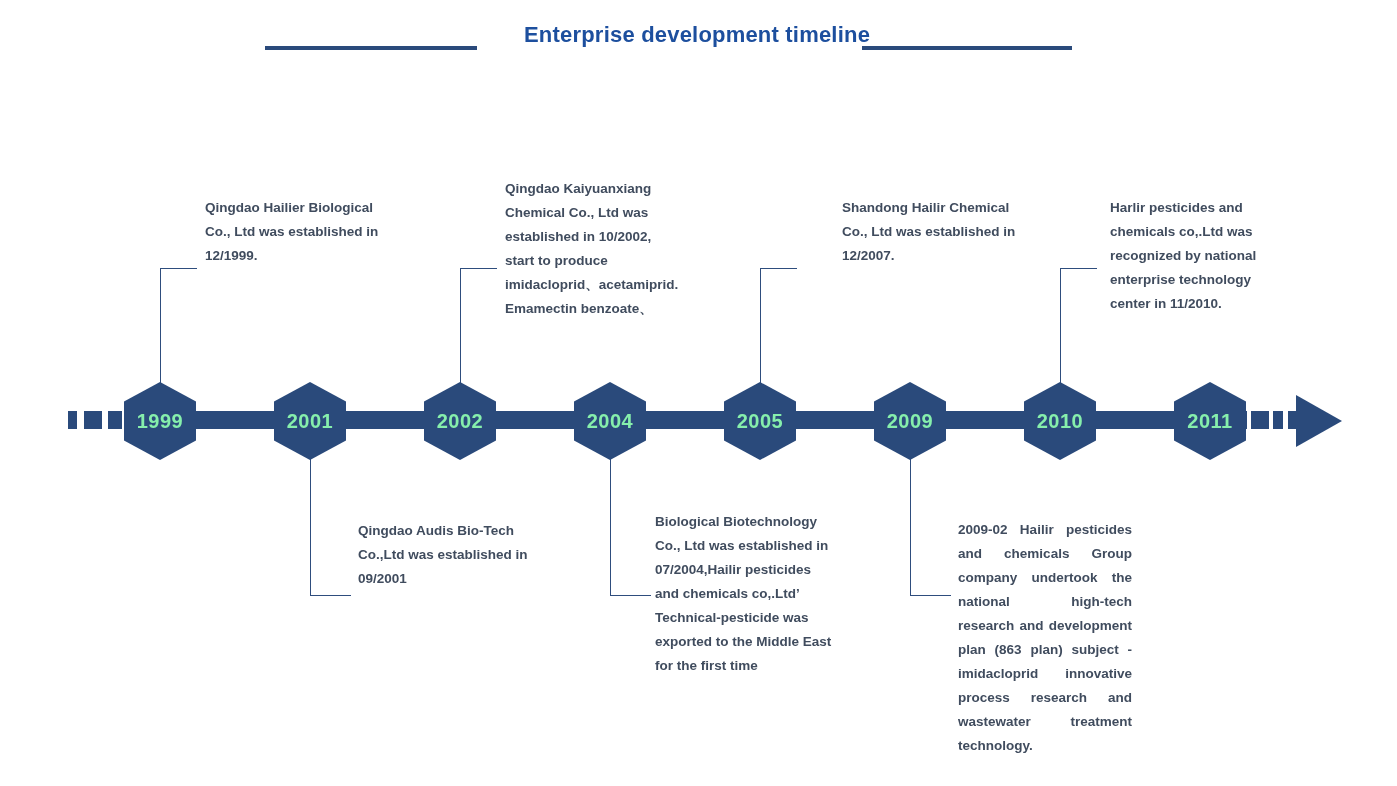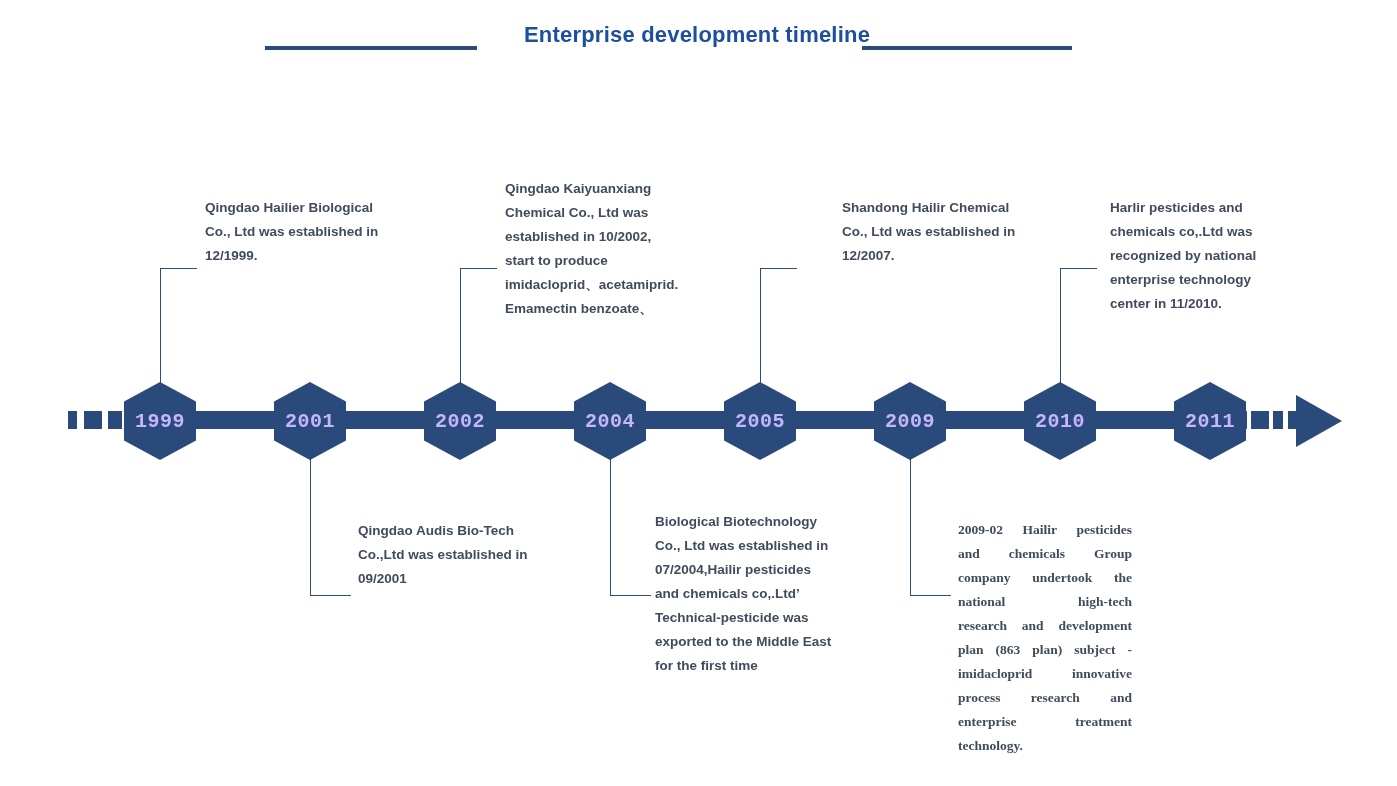--- a/index.html
+++ b/index.html
@@ -61,25 +61,24 @@
     top: 382px;
     width: 72px;
     height: 78px;
     background: #2a4a7b;
     clip-path: polygon(50% 0%, 100% 25%, 100% 75%, 50% 100%, 0% 75%, 0% 25%);
     display: flex;
     align-items: center;
     justify-content: center;
   }
   .yr {
-    color: #c4b5fd;
+    color: #86efac;
     font-size: 20px;
     font-weight: 600;
     letter-spacing: 0.5px;
-    font-family: Liberation Mono, monospace;
   }
 
   
   .conn { position: absolute; }
   .conn-top {
     top: 268px;
     width: 36px;
     height: 116px;
     border-left: 1px solid #2e4d7d;
     border-top: 1px solid #2e4d7d;
@@ -99,21 +98,20 @@
     font-size: 13.5px;
     font-weight: 700;
     line-height: 24px;
   }
   .ln { white-space: nowrap; }
   .note-justify .ln {
     white-space: normal;
     text-align: justify;
     text-align-last: justify;
     text-justify: inter-character;
-    font-family: Liberation Serif, serif;
   }
   .note-justify .ln.last {
     text-align-last: left;
   }
 </style>
 </head>
 <body>
 
 <div class="stage">
 
@@ -210,17 +208,17 @@
 
   <div class="note note-justify" style="left:958px; top:518px; width:174px">
     <div class="ln">2009-02 Hailir pesticides</div>
     <div class="ln">and chemicals Group</div>
     <div class="ln">company undertook the</div>
     <div class="ln">national high-tech</div>
     <div class="ln">research and development</div>
     <div class="ln">plan (863 plan) subject -</div>
     <div class="ln">imidacloprid innovative</div>
     <div class="ln">process research and</div>
-    <div class="ln">enterprise treatment</div>
+    <div class="ln">wastewater treatment</div>
     <div class="ln last">technology.</div>
   </div>
 
 </div>
 
 </body></html>

